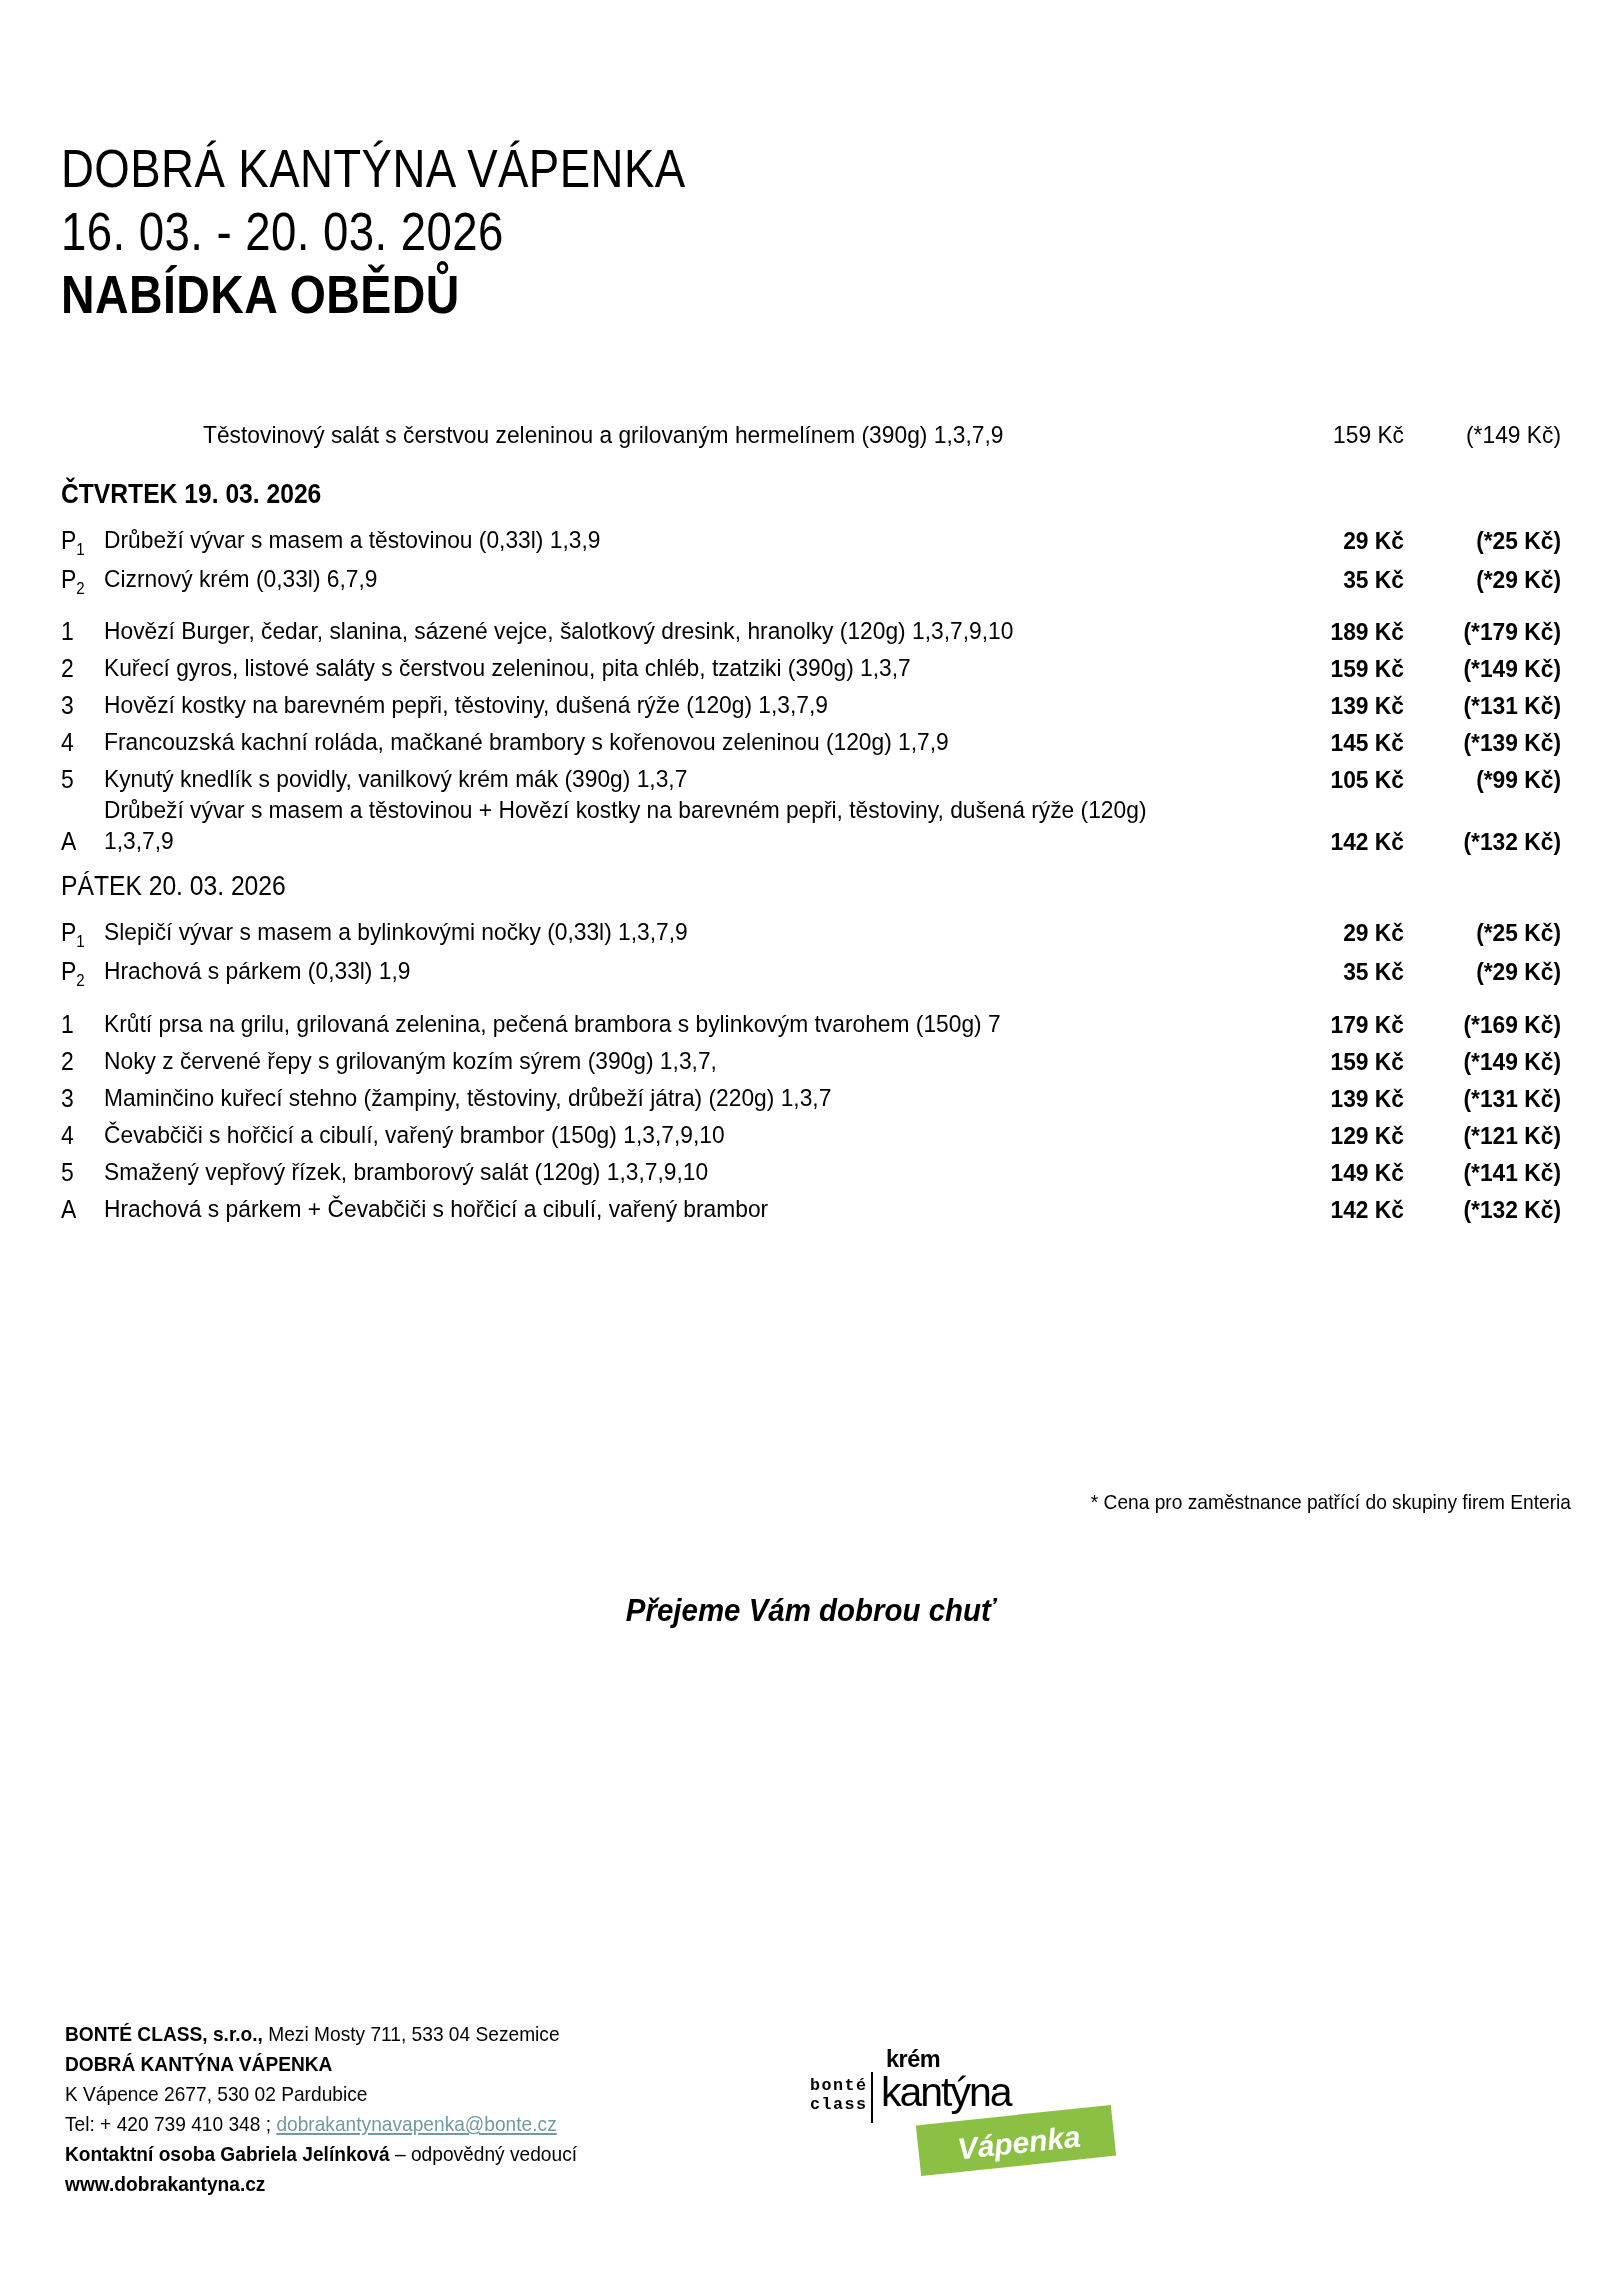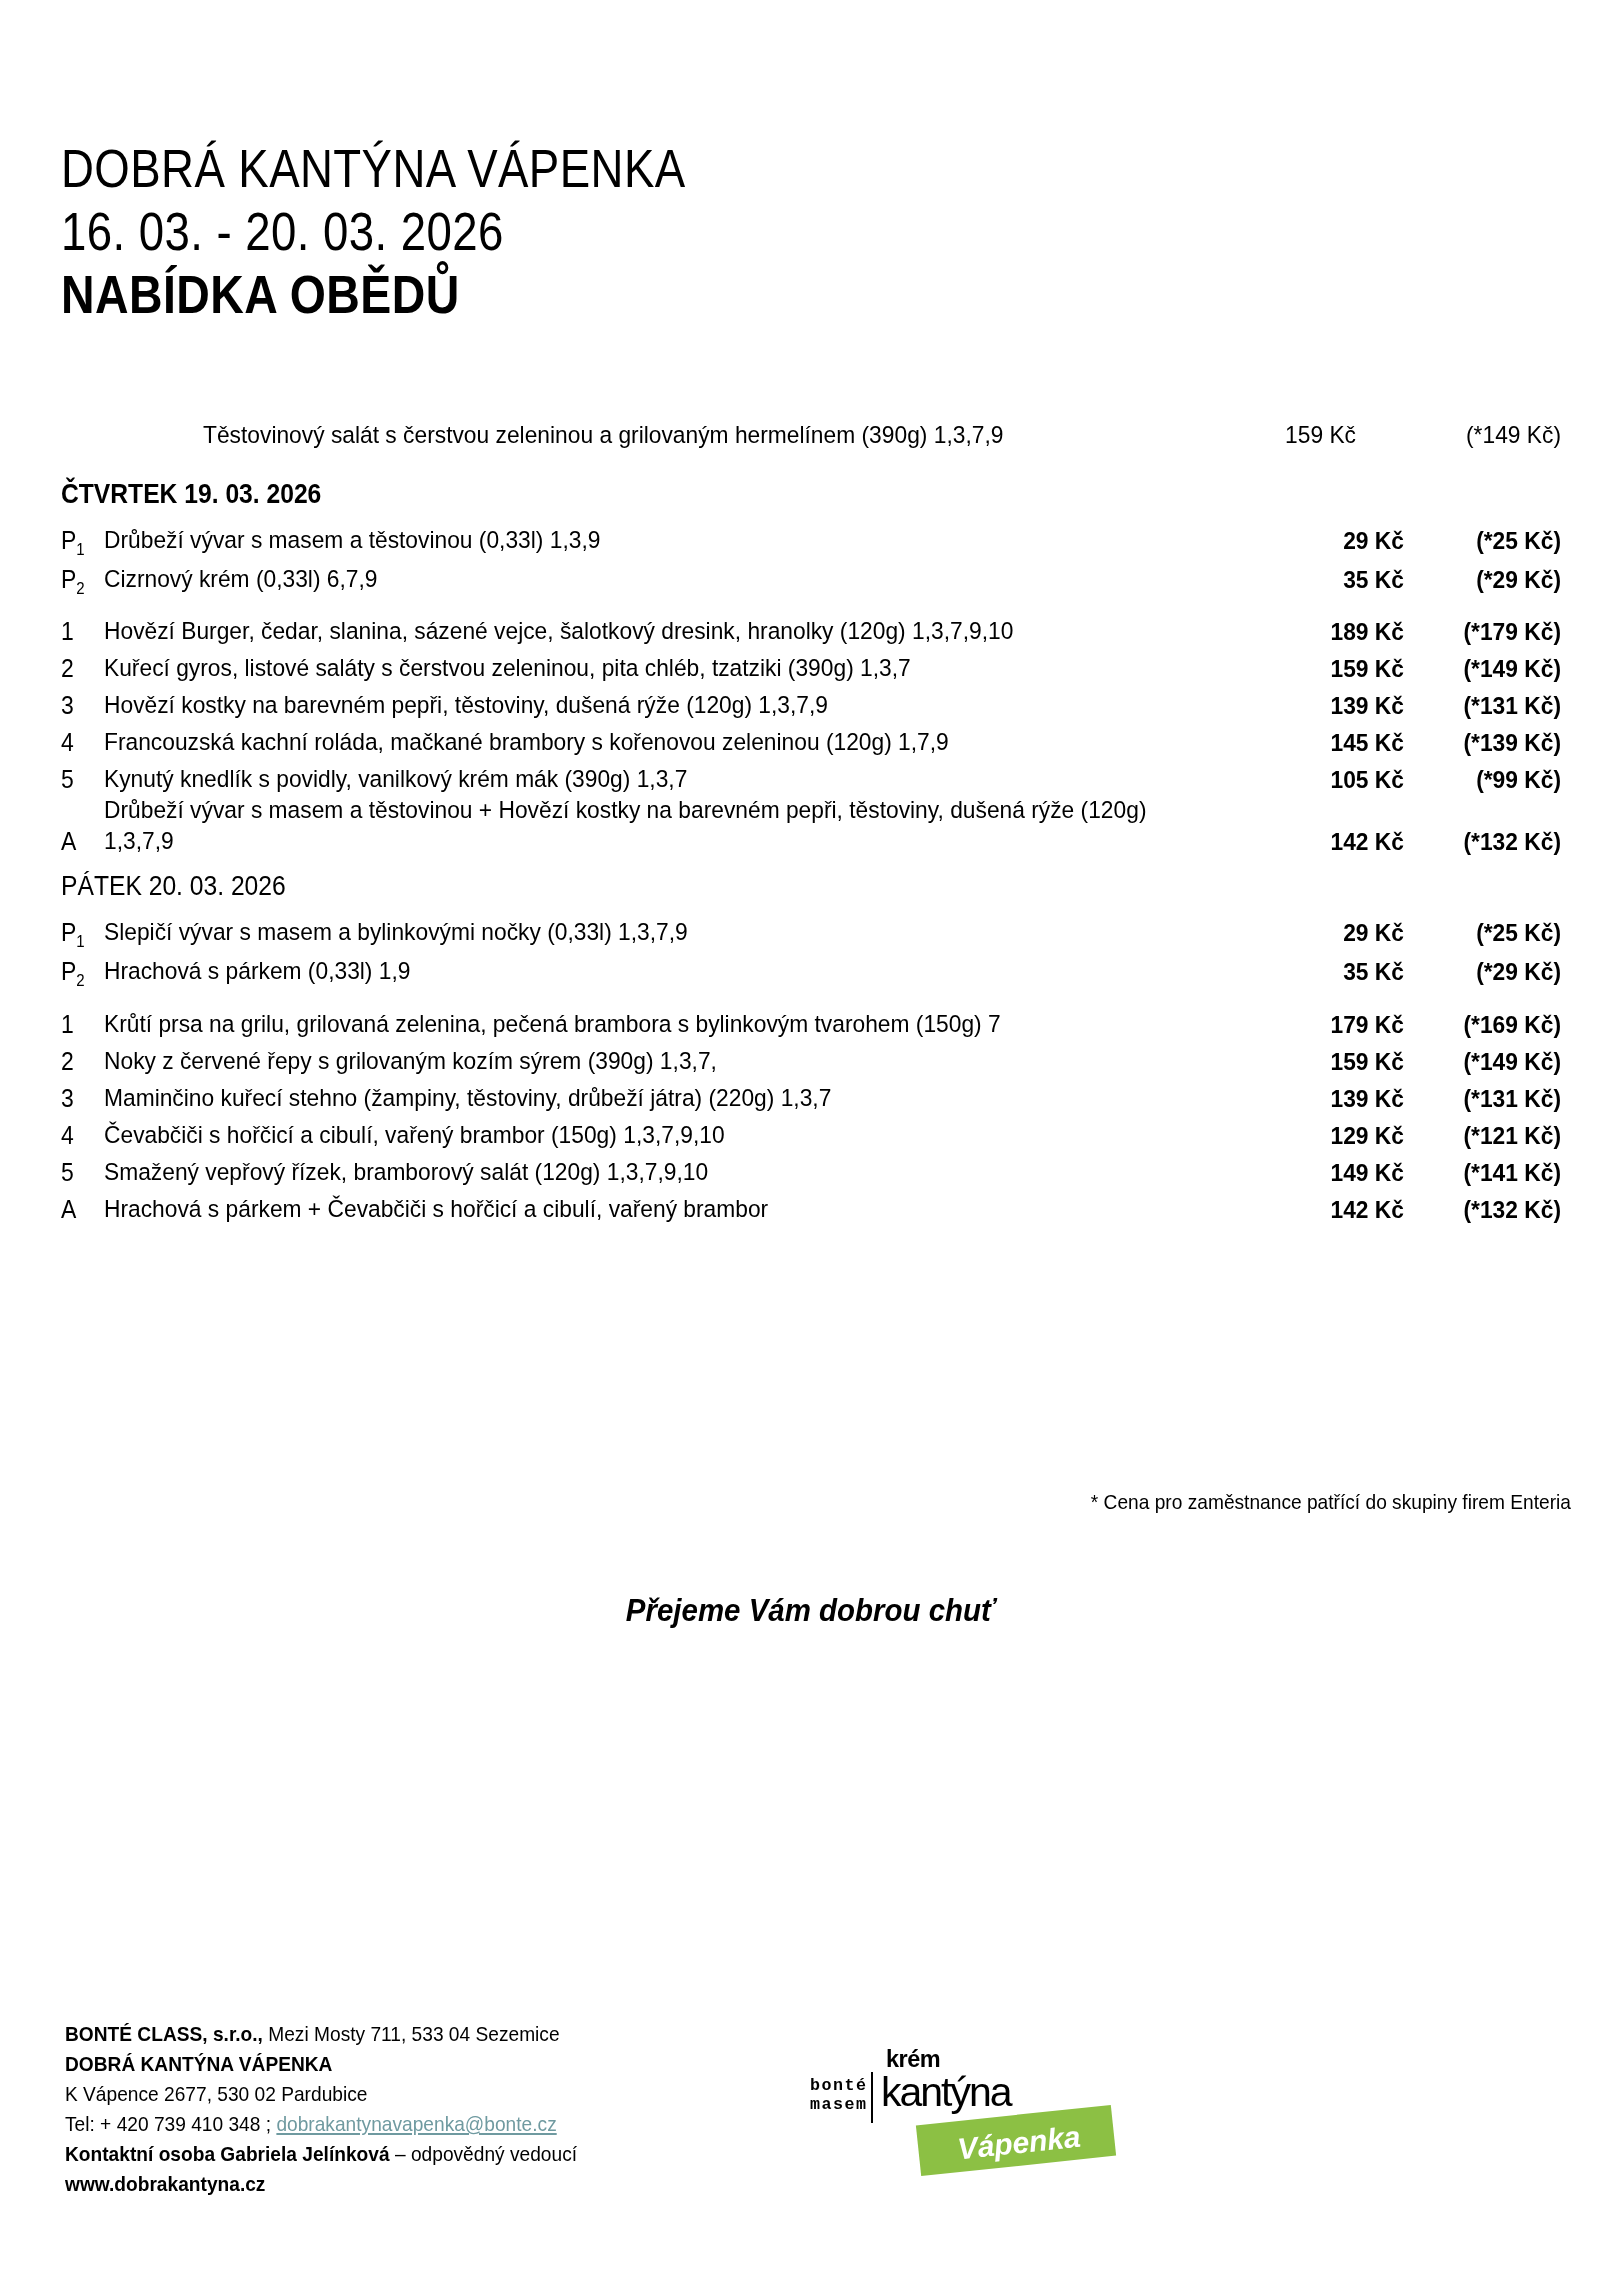--- a/index.html
+++ b/index.html
@@ -50,21 +50,20 @@
     position: absolute;
     left: 61px;
     top: 421px;
     width: 1500px;
   }
 
   .salad-row {
     display: flex;
     align-items: baseline;
     margin-bottom: 29px;
-    gap: 48px;
   }
   .salad-desc {
     flex: 0 0 auto;
     margin-left: 142px;
     font-size: 24.5px;
     transform: scaleX(0.93);
     transform-origin: left center;
     white-space: nowrap;
   }
   .salad-spacer { flex: 1 1 auto; }
@@ -390,21 +389,21 @@
       <div class="b">DOBRÁ KANTÝNA VÁPENKA</div>
       <div>K Vápence 2677, 530 02 Pardubice</div>
       <div><span>Tel: + 420 739 410 348 ; </span><span class="mail">dobrakantynavapenka@bonte.cz</span></div>
       <div><span class="b">Kontaktní osoba Gabriela Jelínková</span><span> – odpovědný vedoucí</span></div>
       <div class="b">www.dobrakantyna.cz</div>
     </div>
 
     <div class="logo">
       <div class="logo-bonte">
         <div>bonté</div>
-        <div>masem</div>
+        <div>class</div>
       </div>
       <div class="logo-divider"></div>
       <div class="logo-dobra">krém</div>
       <div class="logo-kantyna">kantýna</div>
       <div class="logo-green"></div>
       <div class="logo-vapenka">Vápenka</div>
     </div>
   </div>
 
 </div>

